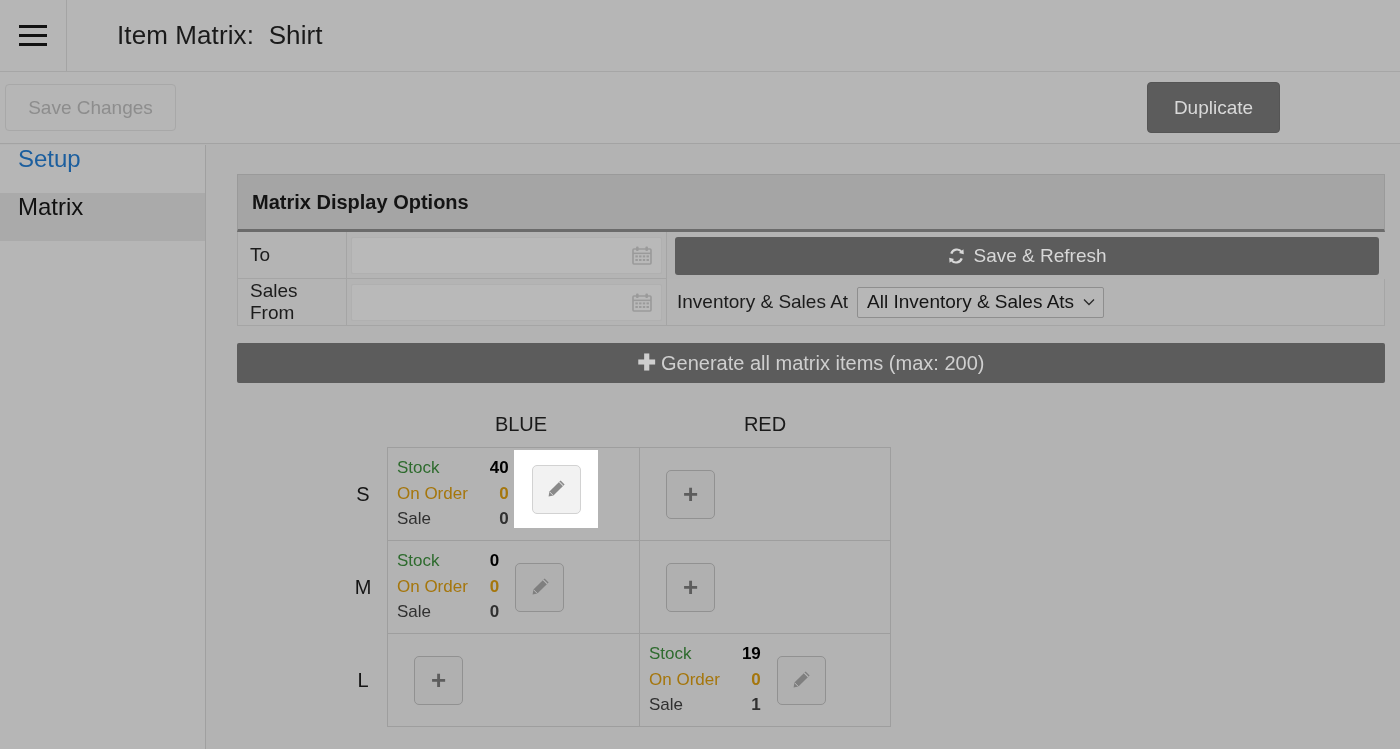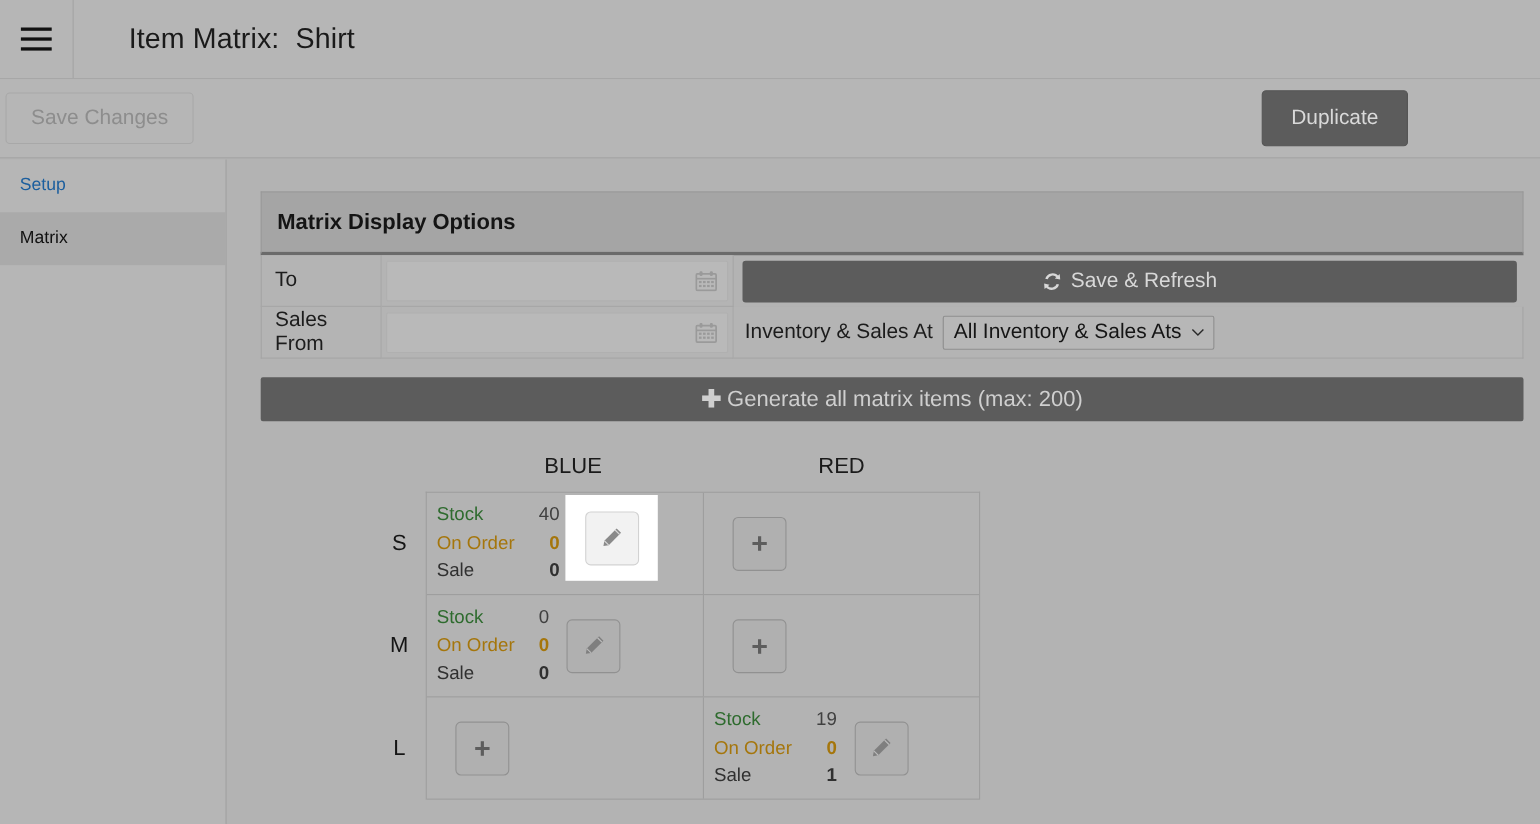--- a/index.html
+++ b/index.html
@@ -118,23 +118,23 @@
     position: absolute;
     left: 0; top: 145px;
     width: 206px;
     height: 604px;
     background: #b6b6b6;
     border-right: 1px solid #a0a0a0;
   }
   .side-item {
     height: 48px;
     display: flex;
-    align-items: center;
+    align-items: flex-start;
     padding-left: 18px;
-    font-size: 16px;
+    font-size: 24px;
     cursor: pointer;
   }
   .side-item.link { color: #1b5e9e; }
   .side-item.active {
     background: #aaaaaa;
     color: #111;
     font-weight: 400;
   }
 
   
@@ -331,21 +331,21 @@
 
   .stats {
     display: grid;
     grid-template-columns: auto auto;
     column-gap: 22px;
     row-gap: 3px;
     font-size: 17px;
     line-height: 1.35;
   }
   .st-label-stock { color: #2e6b2e; }
-  .st-val-stock { color: #404040; font-weight: normal; text-align: left; }
+  .st-val-stock { color: #000000; font-weight: bold; text-align: left; }
   .st-label-order { color: #a5760c; }
   .st-val-order { color: #a5760c; font-weight: bold; text-align: right; }
   .st-label-sale { color: #303030; }
   .st-val-sale { color: #303030; font-weight: bold; text-align: right; }
 
   .icon-btn {
     width: 49px;
     height: 49px;
     background: #b0b0b0;
     border: 1px solid #919191;

